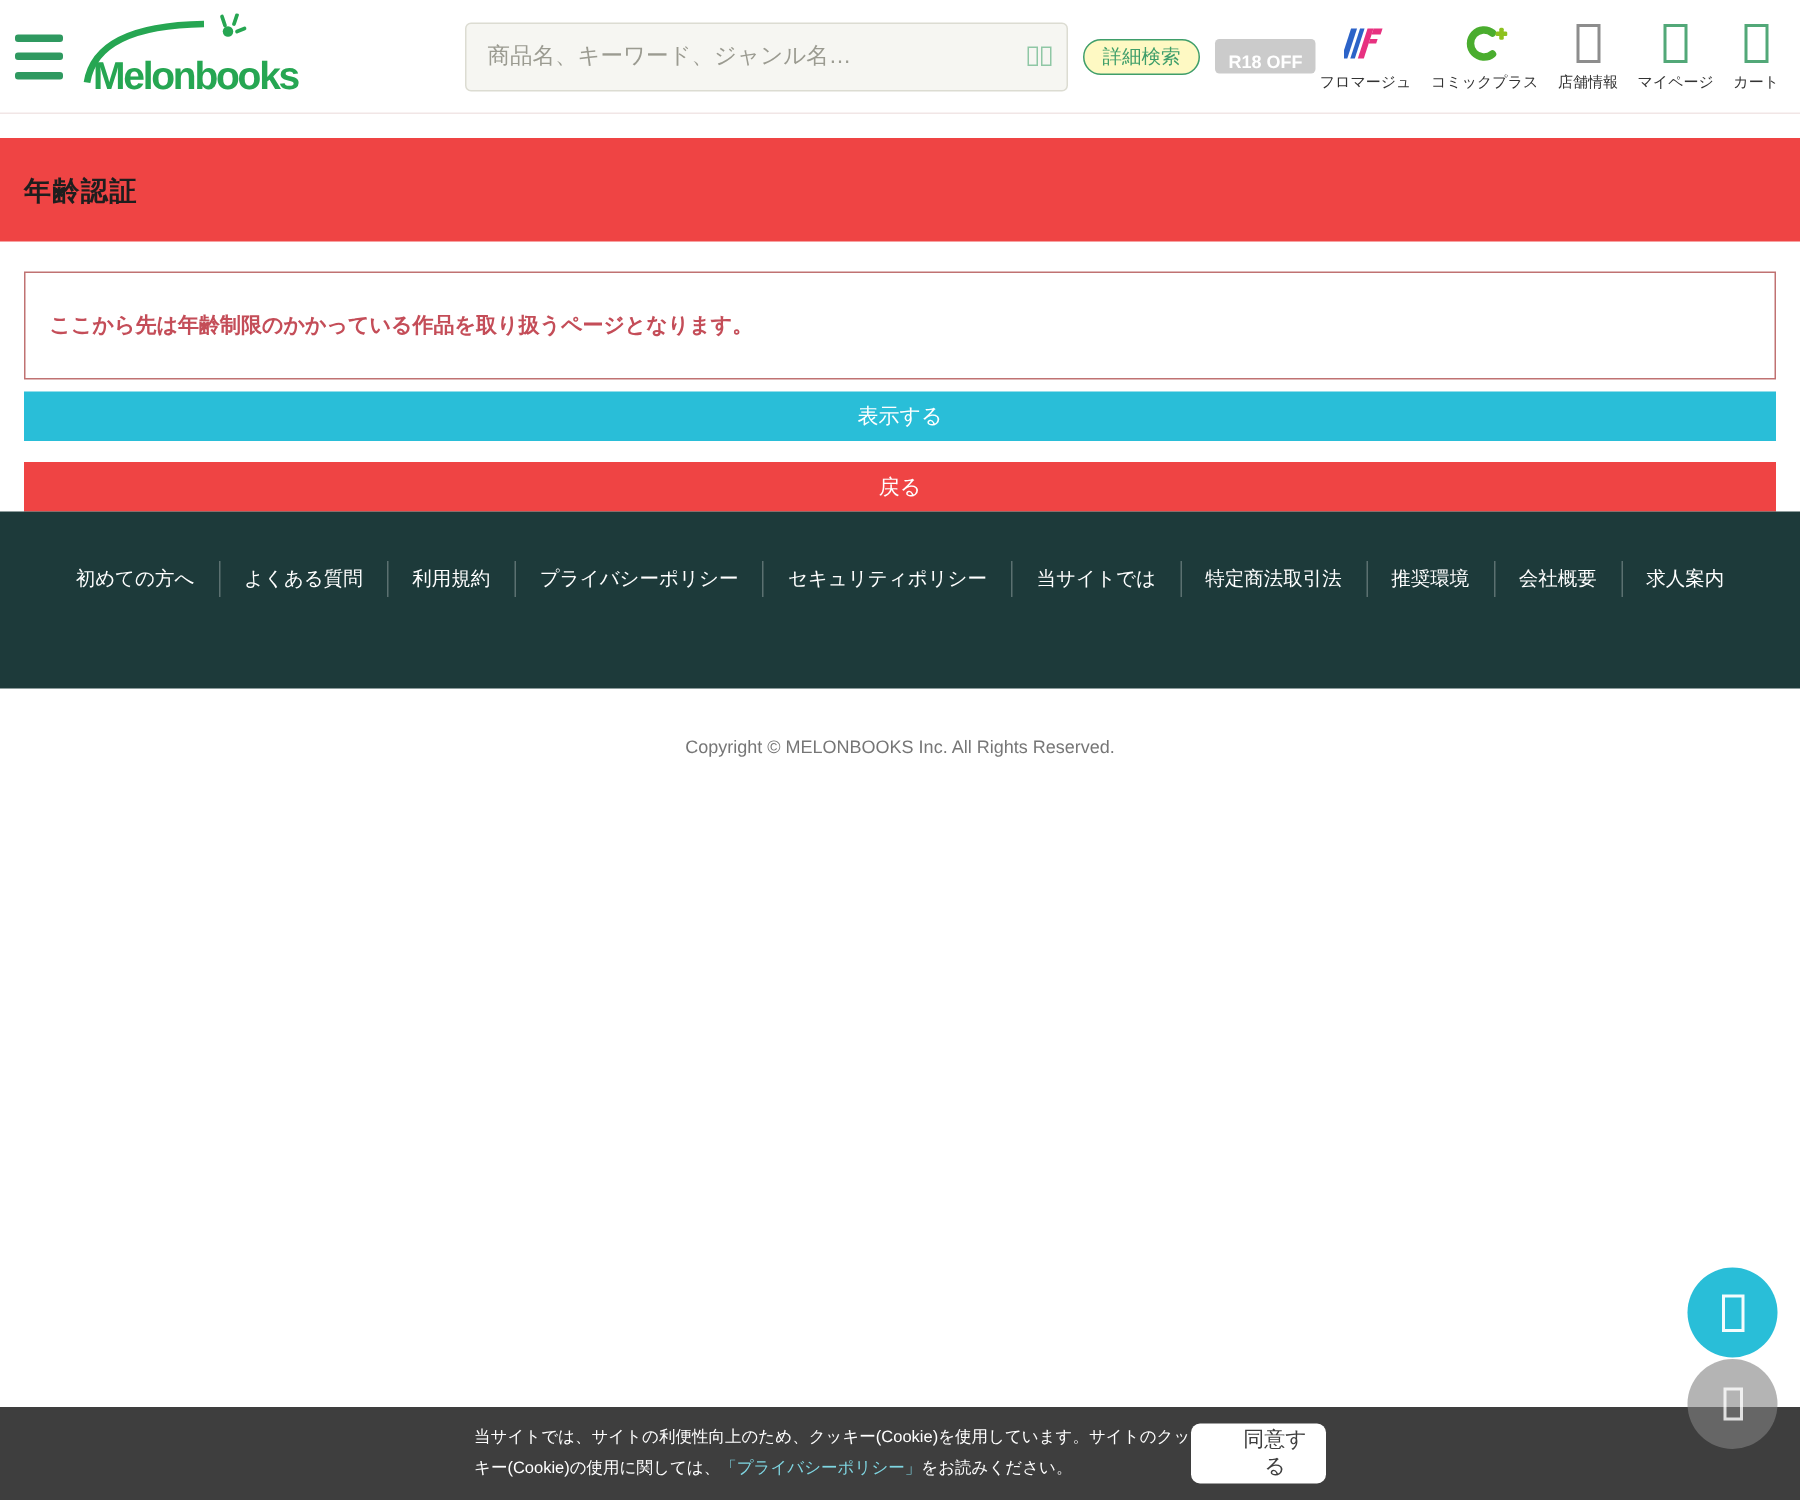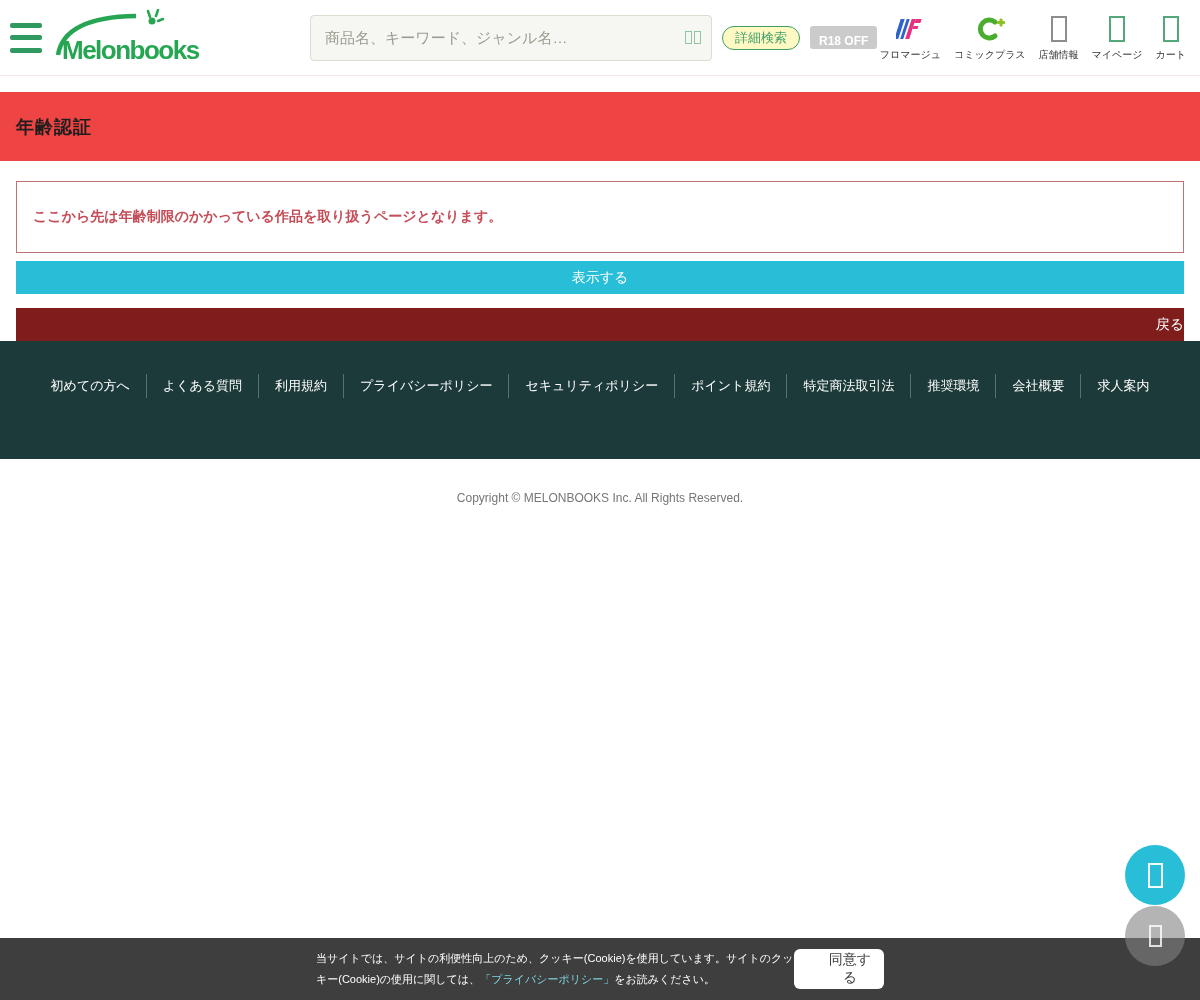--- a/index.html
+++ b/index.html
@@ -36,21 +36,21 @@
   .tofu { display:block; width:16px; height:26px; border:2px solid #52a878; }
   .tofu.gray { border-color:#8d8d8d; }
 
   
   .page-title-bar { margin-top:16px; height:69px; background:#ef4444; display:flex; align-items:center; padding:0 16px; }
   .page-title { font-size:18px; font-weight:bold; color:#1e1e1e; letter-spacing:1px; }
 
   
   .warning-box { margin:20px 16px 0; border:1px solid #c07272; background:#fff; padding:26px 16px; color:#c44d58; font-weight:bold; font-size:14px; }
   .btn-show { margin:8px 16px 0; height:33px; background:#29bed8; color:#fff; font-size:14px; display:flex; align-items:center; justify-content:center; cursor:pointer; }
-  .btn-back { margin:14px 16px 0; height:33px; background:#7f1d1d; color:#fff; font-size:14px; display:flex; align-items:center; justify-content:flex-end; cursor:pointer; }
+  .btn-back { margin:14px 16px 0; height:33px; background:#ef4444; color:#fff; font-size:14px; display:flex; align-items:center; justify-content:center; cursor:pointer; }
 
   
   .footer { height:118px; background:#1d3a3a; padding-top:33px; }
   .footer-links { list-style:none; margin:0; padding:0; display:flex; justify-content:center; }
   .footer-links li { color:#fff; font-size:13px; padding:3px 16px; border-left:1px solid rgba(255,255,255,0.28); cursor:pointer; white-space:nowrap; }
   .footer-links li:first-child { border-left:none; }
   .copyright { margin-top:32px; text-align:center; color:#767676; font-size:12px; }
 
   
   .cookie-bar { position:absolute; left:0; right:0; bottom:0; height:62px; background:#3e3e3e; display:flex; align-items:center; justify-content:center; z-index:5; }
@@ -172,21 +172,21 @@
   </div>
 </main>
 
 <footer class="footer">
   <ul class="footer-links">
     <li>初めての方へ</li>
     <li>よくある質問</li>
     <li>利用規約</li>
     <li>プライバシーポリシー</li>
     <li>セキュリティポリシー</li>
-    <li>ポイント規約</li>
+    <li>当サイトでは</li>
     <li>特定商法取引法</li>
     <li>推奨環境</li>
     <li>会社概要</li>
     <li>求人案内</li>
   </ul>
 </footer>
 
 <div class="copyright">Copyright © MELONBOOKS Inc. All Rights Reserved.</div>
 
 <button class="fab fab-chat">

